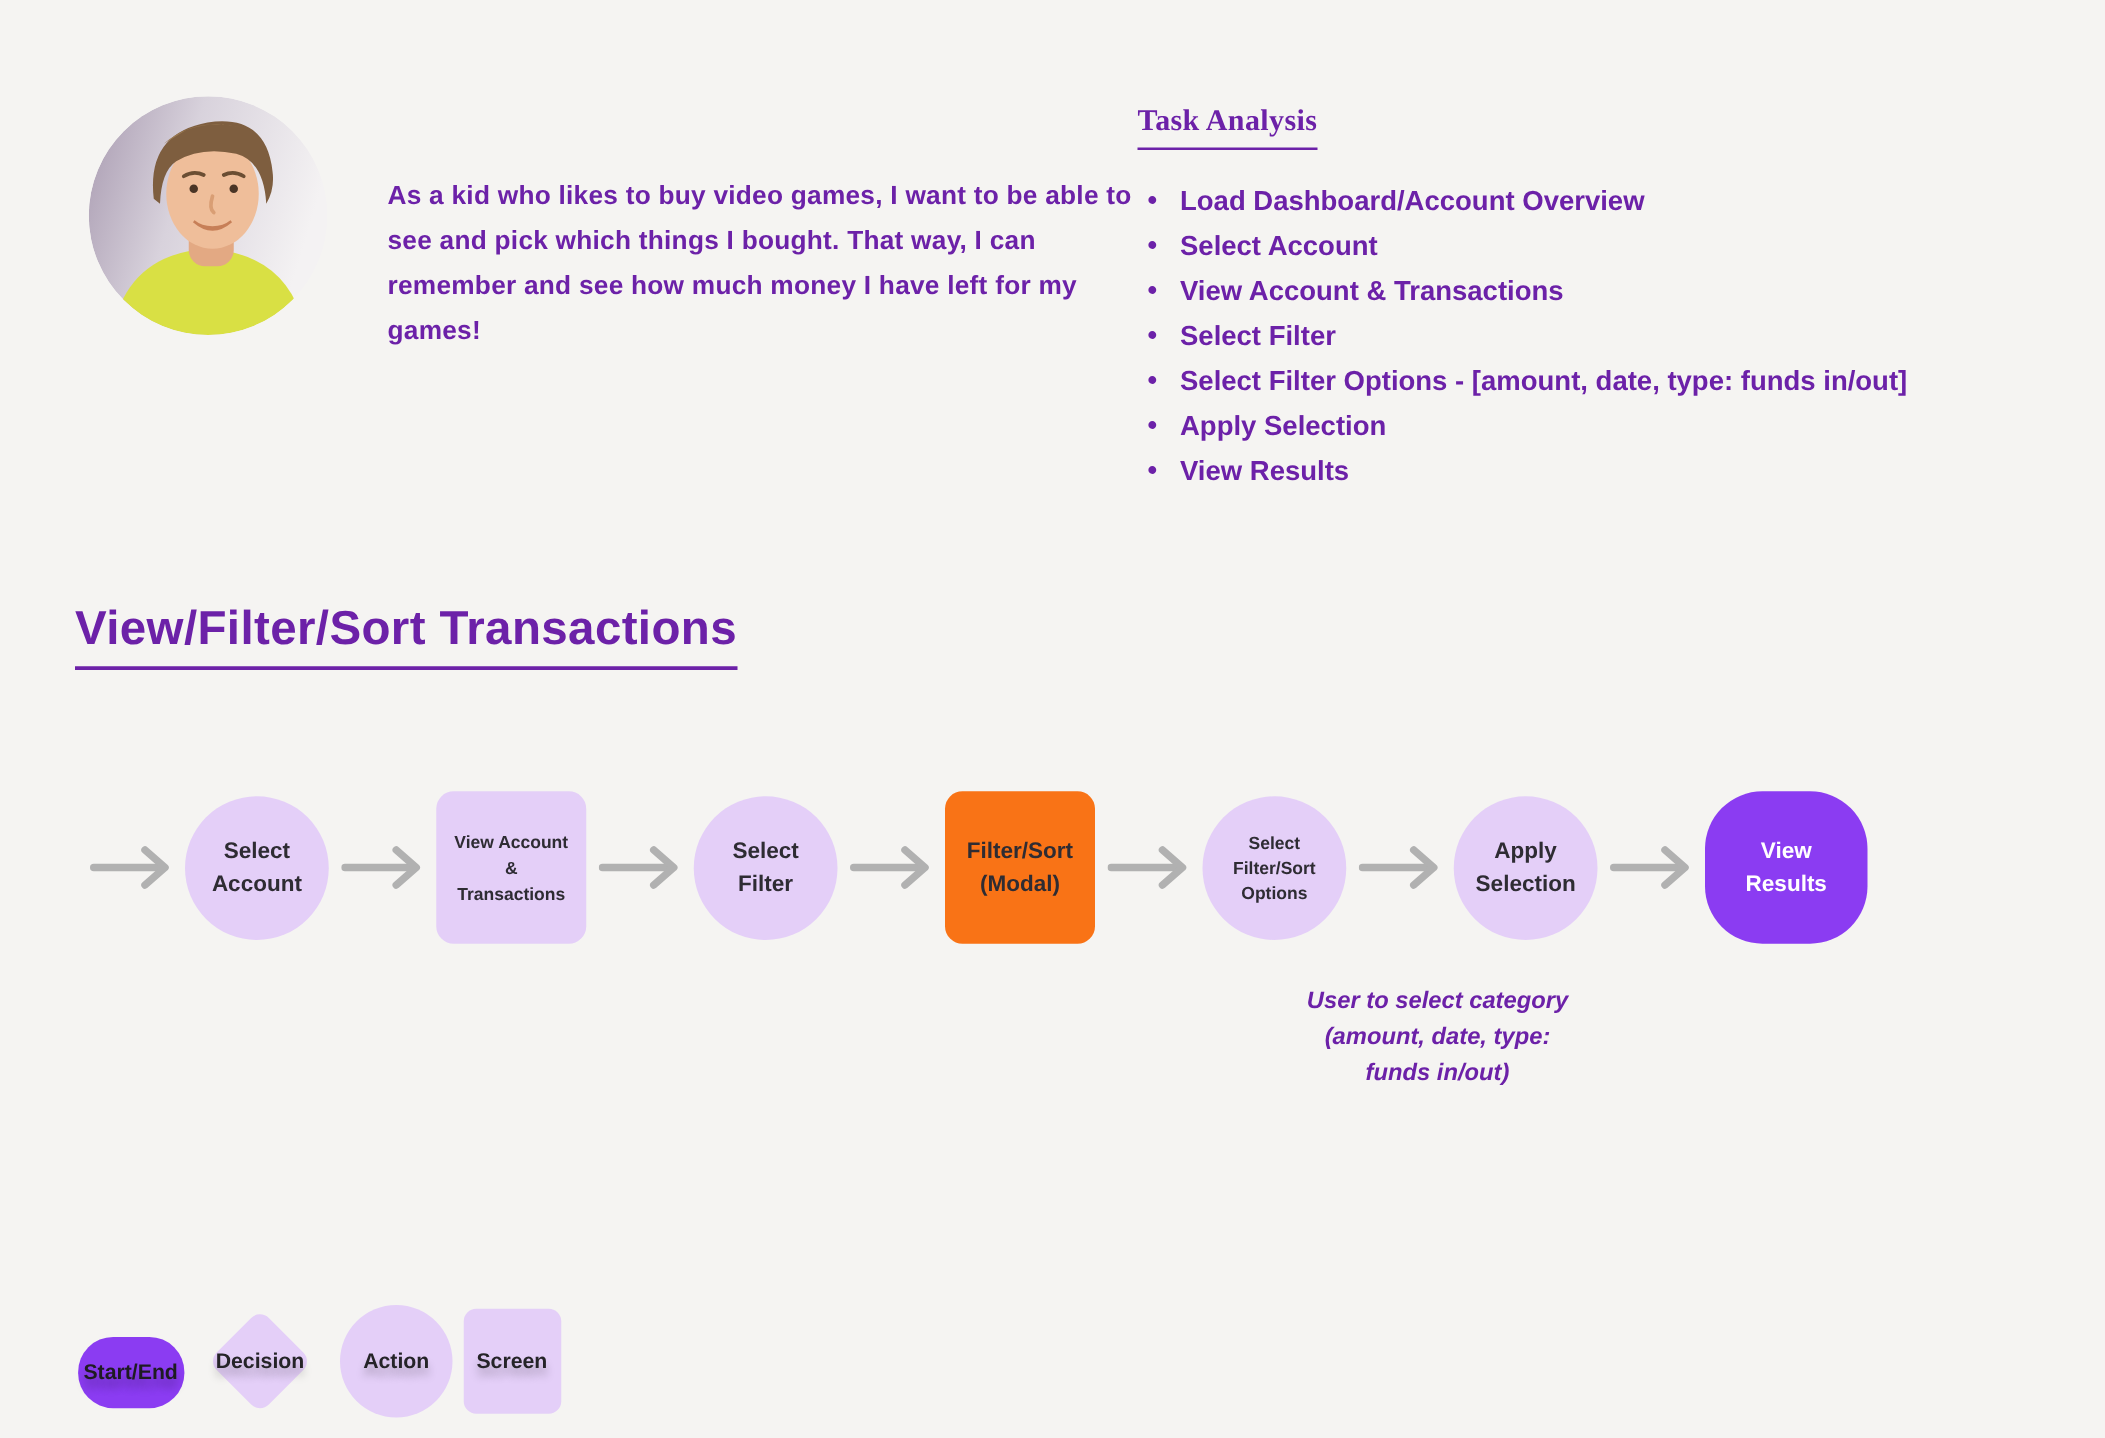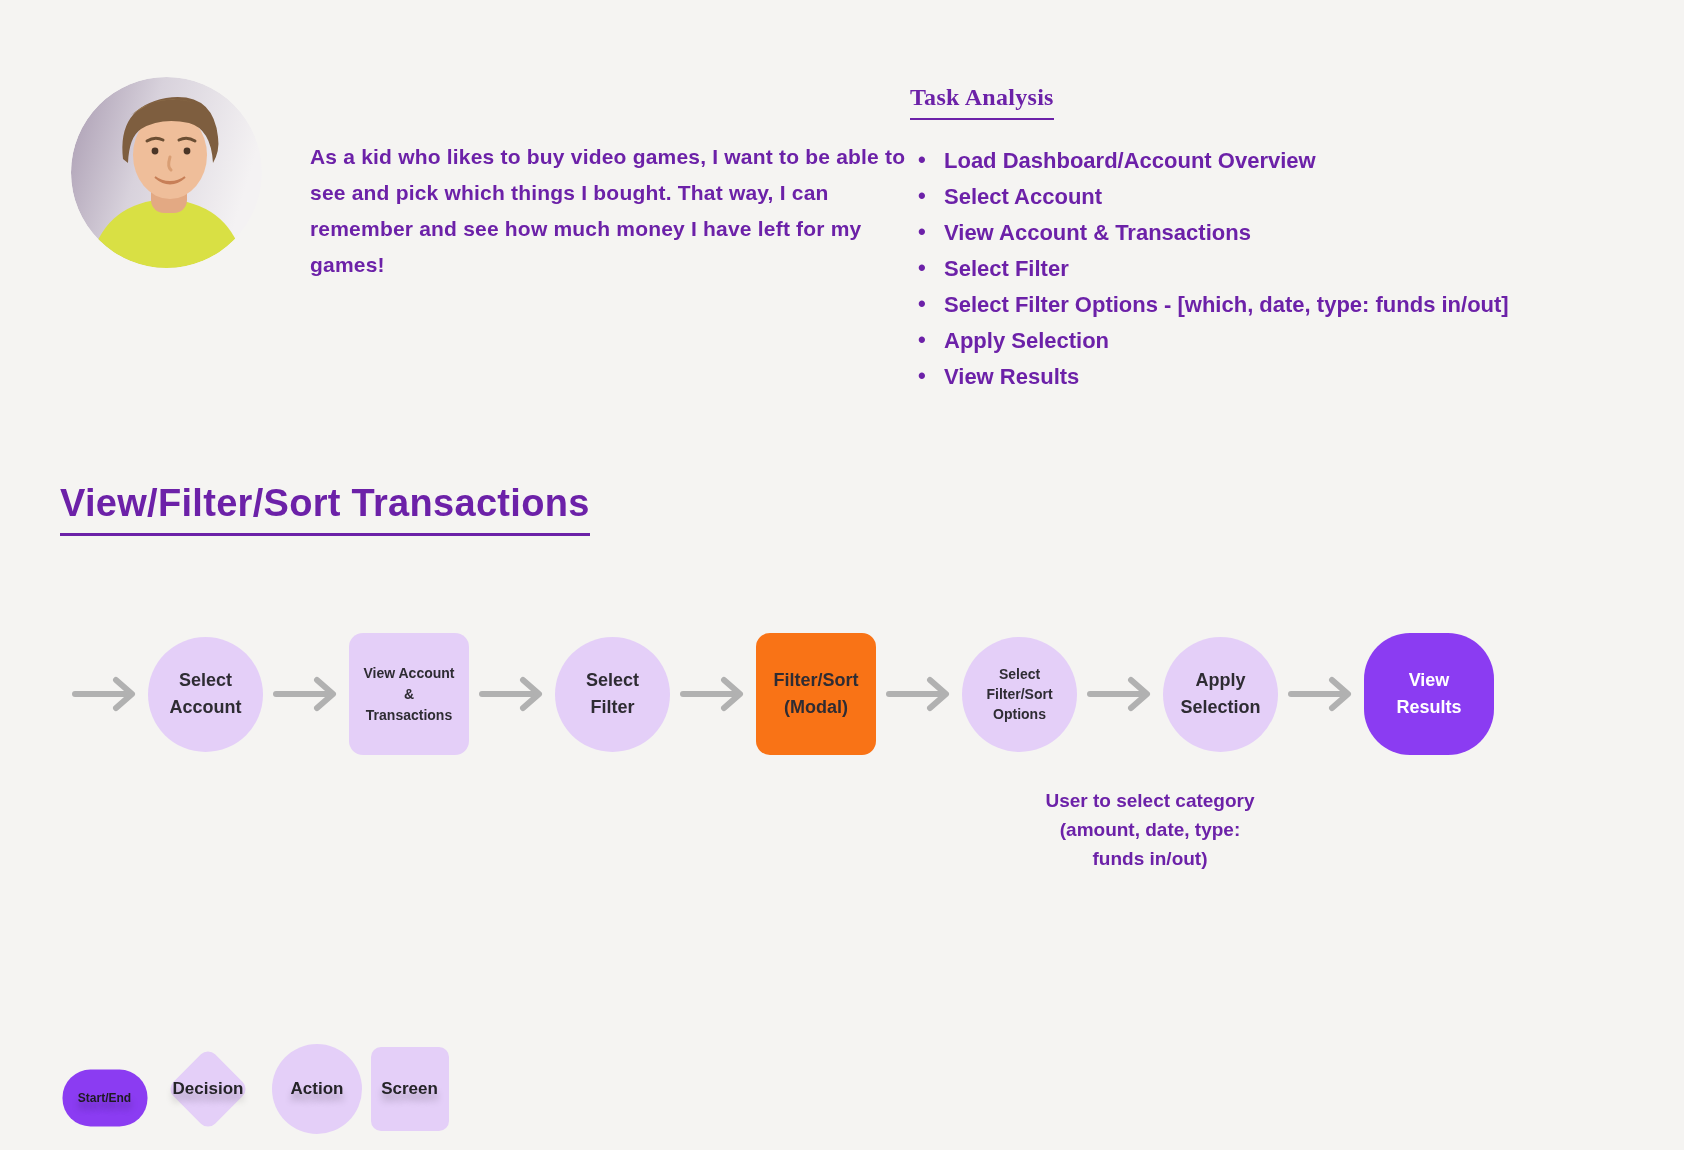--- a/index.html
+++ b/index.html
@@ -64,34 +64,34 @@
     width: 120px; height: 122px; border-radius: 14px;
     background: #E4CFF8; color: #2E2C33; font-size: 14px; line-height: 21px; padding: 0 12px;
   }
   .shape-rect.modal { background: #f97316; font-size: 18px; line-height: 27px; }
   .arrow { width: 86px; display: flex; align-items: center; justify-content: center; flex: none; }
 
   .annotation {
     position: absolute; left: 1020px; top: 786px; width: 260px;
     text-align: center; font-size: 19px; line-height: 29px; font-weight: 700; color: #6C21A8;
   }
-  .annotation div { white-space: nowrap; }
+  .annotation div { white-space: nowrap; font-style: italic; }
 
   
   .legend { position: absolute; left: 62px; top: 1044px; display: flex; align-items: center; }
   .legend-item { position: relative; display: flex; align-items: center; justify-content: center; flex: none; }
   .l-shape { position: absolute; top: 50%; left: 50%; transform: translate(-50%, -50%); }
   .legend-label {
     position: relative; white-space: nowrap;
     font-size: 17px; font-weight: 700; color: #252428;
     text-shadow: 0 7px 7px rgba(0,0,0,0.25);
   }
   .legend-item.pill { width: 85px; height: 57px; align-self: center; margin-top: 18px; }
   .l-pill { width: 85px; height: 57px; border-radius: 28px; background: #8B3CF2; }
-  .legend-item.pill .legend-label { font-size: 12px; color: #1E1B22; }
+  .legend-item.pill .legend-label { font-size: 17px; color: #1E1B22; }
   .legend-item.diamond { width: 84px; height: 84px; margin-left: 19px; }
   .l-diamond {
     width: 59px; height: 59px; background: #E4CFF8; border-radius: 10px;
     transform: translate(-50%, -50%) rotate(45deg);
   }
   .legend-item.circle { width: 90px; height: 90px; margin-left: 22px; }
   .l-circle { width: 90px; height: 90px; border-radius: 50%; background: #E4CFF8; }
   .legend-item.rect { width: 55px; height: 84px; margin-left: 20px; }
   .l-rect { width: 78px; height: 84px; border-radius: 10px; background: #E4CFF8; }
 </style>
@@ -131,21 +131,21 @@
 
   <p class="quote">As a kid who likes to buy video games, I want to be able to see and pick which things I bought. That way, I can remember and see how much money I have left for my games!</p>
 
   <div class="task">
     <h2>Task Analysis</h2>
     <ul>
       <li>Load Dashboard/Account Overview</li>
       <li>Select Account</li>
       <li>View Account &amp; Transactions</li>
       <li>Select Filter</li>
-      <li>Select Filter Options - [which, date, type: funds in/out]</li>
+      <li>Select Filter Options - [amount, date, type: funds in/out]</li>
       <li>Apply Selection</li>
       <li>View Results</li>
     </ul>
   </div>
 
   <h1 class="flow-title">View/Filter/Sort Transactions</h1>
 
   <div class="flow-row">
 
 

